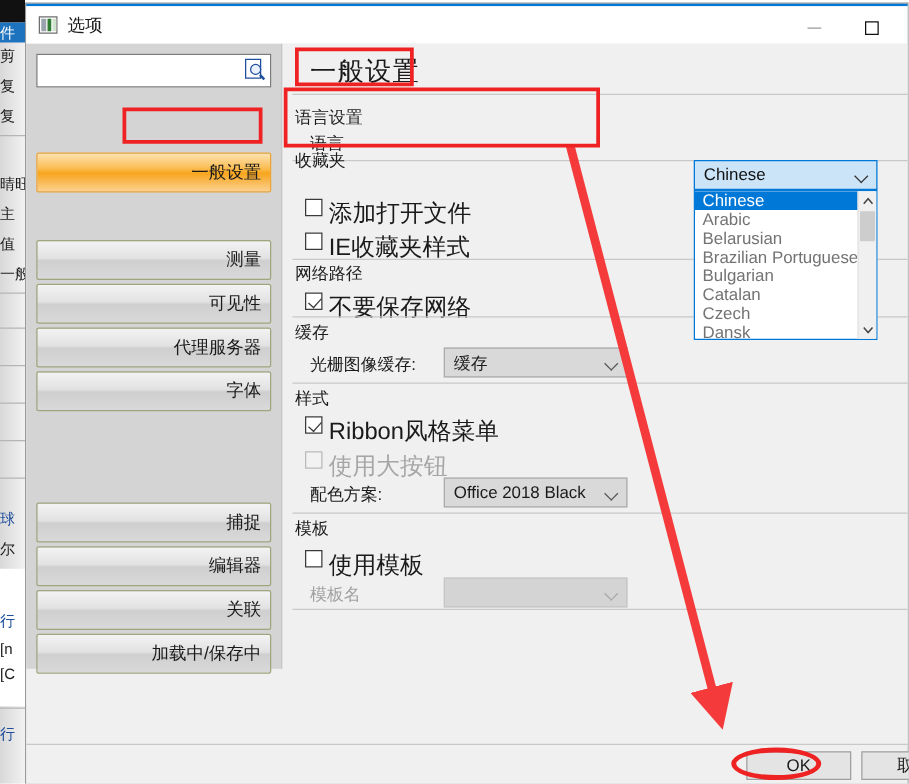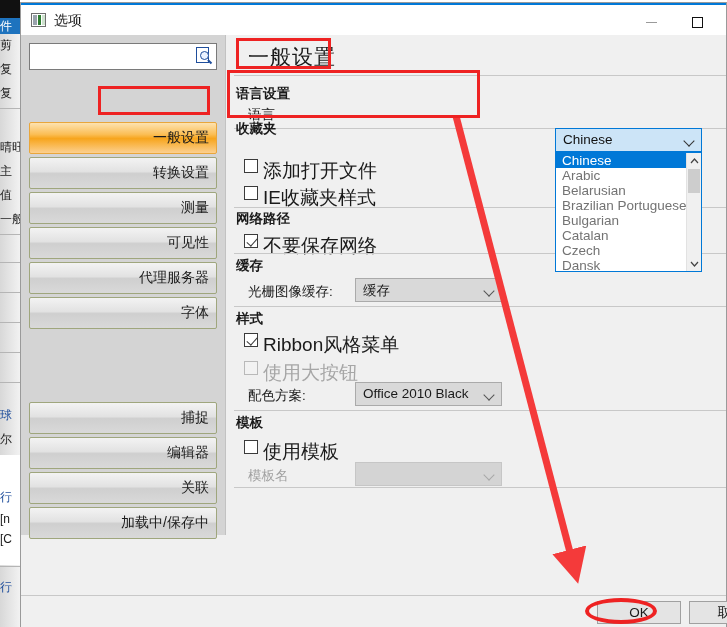--- a/index.html
+++ b/index.html
@@ -62,21 +62,21 @@
      background:linear-gradient(to bottom,#f3f3f3 0%,#e2e2e2 45%,#cfcfcf 52%,#d9d9d9 100%);}
   .side-item .lbl{position:absolute;right:7px;top:6px;font-size:14px;color:#1a1a1a;
      white-space:nowrap;}
   .side-item.sel{border:1px solid #e9a63b;
      background:linear-gradient(to bottom,#fde2b0 0%,#fbbe55 38%,#f7a51d 52%,#fcd08f 100%);}
 
   
   #panel{position:absolute;left:205px;top:0;width:500px;height:560px;background:#f0f0f0;}
   #panel-title{position:absolute;left:22px;top:8px;font-size:21px;color:#1a1a1a;letter-spacing:1px;}
   .sep{position:absolute;left:8px;width:492px;height:1px;background:#c8c8c8;}
-  .grp-label{position:absolute;font-size:13.5px;color:#1a1a1a;white-space:nowrap;font-weight:bold;}
+  .grp-label{position:absolute;font-size:13.5px;color:#1a1a1a;white-space:nowrap;}
   .fld-label{position:absolute;font-size:13.5px;color:#1a1a1a;white-space:nowrap;}
   .fld-label.dis{color:#a0a0a0;}
 
   .cb-row{position:absolute;height:18px;}
   .cbx{position:absolute;left:0;top:1px;width:14px;height:14px;box-sizing:border-box;
      border:1px solid #3a3a3a;background:#fff;}
   .cbx.dis{border-color:#b9b9b9;background:#f2f2f2;}
   .cbx.on::after{content:"";position:absolute;left:3.5px;top:0.5px;width:5px;height:9px;
      border:solid #3a3a3a;border-width:0 1.6px 1.6px 0;transform:rotate(42deg);}
   .cb-txt{position:absolute;left:19px;top:0px;font-size:19px;color:#1a1a1a;white-space:nowrap;}
@@ -200,23 +200,20 @@
         <div id="search-icon">
           <div class="page"></div>
             <div class="lens"></div>
             <div class="handle"></div>
         </div>
       </div>
 
       <div class="side-item sel" style="top:87px">
         <span class="lbl">一般设置</span>
       </div>
-      <div class="side-item" style="top:122px">
-        <span class="lbl">转换设置</span>
-      </div>
       <div class="side-item" style="top:157px">
         <span class="lbl">测量</span>
       </div>
       <div class="side-item" style="top:192px">
         <span class="lbl">可见性</span>
       </div>
       <div class="side-item" style="top:227px">
         <span class="lbl">代理服务器</span>
       </div>
       <div class="side-item" style="top:262px">
@@ -278,21 +275,21 @@
       <div class="cb-row" style="left:18px;top:297px">
         <span class="cbx on"></span>
         <span class="cb-txt">Ribbon风格菜单</span>
       </div>
       <div class="cb-row" style="left:18px;top:325px">
         <span class="cbx dis"></span>
         <span class="cb-txt dis">使用大按钮</span>
       </div>
       <div class="fld-label" style="left:22px;top:352px">配色方案:</div>
       <div class="combo" style="left:129px;top:347px;width:147px">
-        <span class="ctxt">Office 2010 Black</span>
+        <span class="ctxt">Office 2018 Black</span>
         <span class="carr"></span>
       </div>
 
       <div class="sep" style="top:375px"></div>
 
       <div class="grp-label" style="left:10px;top:379px">模板</div>
       <div class="cb-row" style="left:18px;top:404px">
         <span class="cbx"></span>
         <span class="cb-txt">使用模板</span>
       </div>

